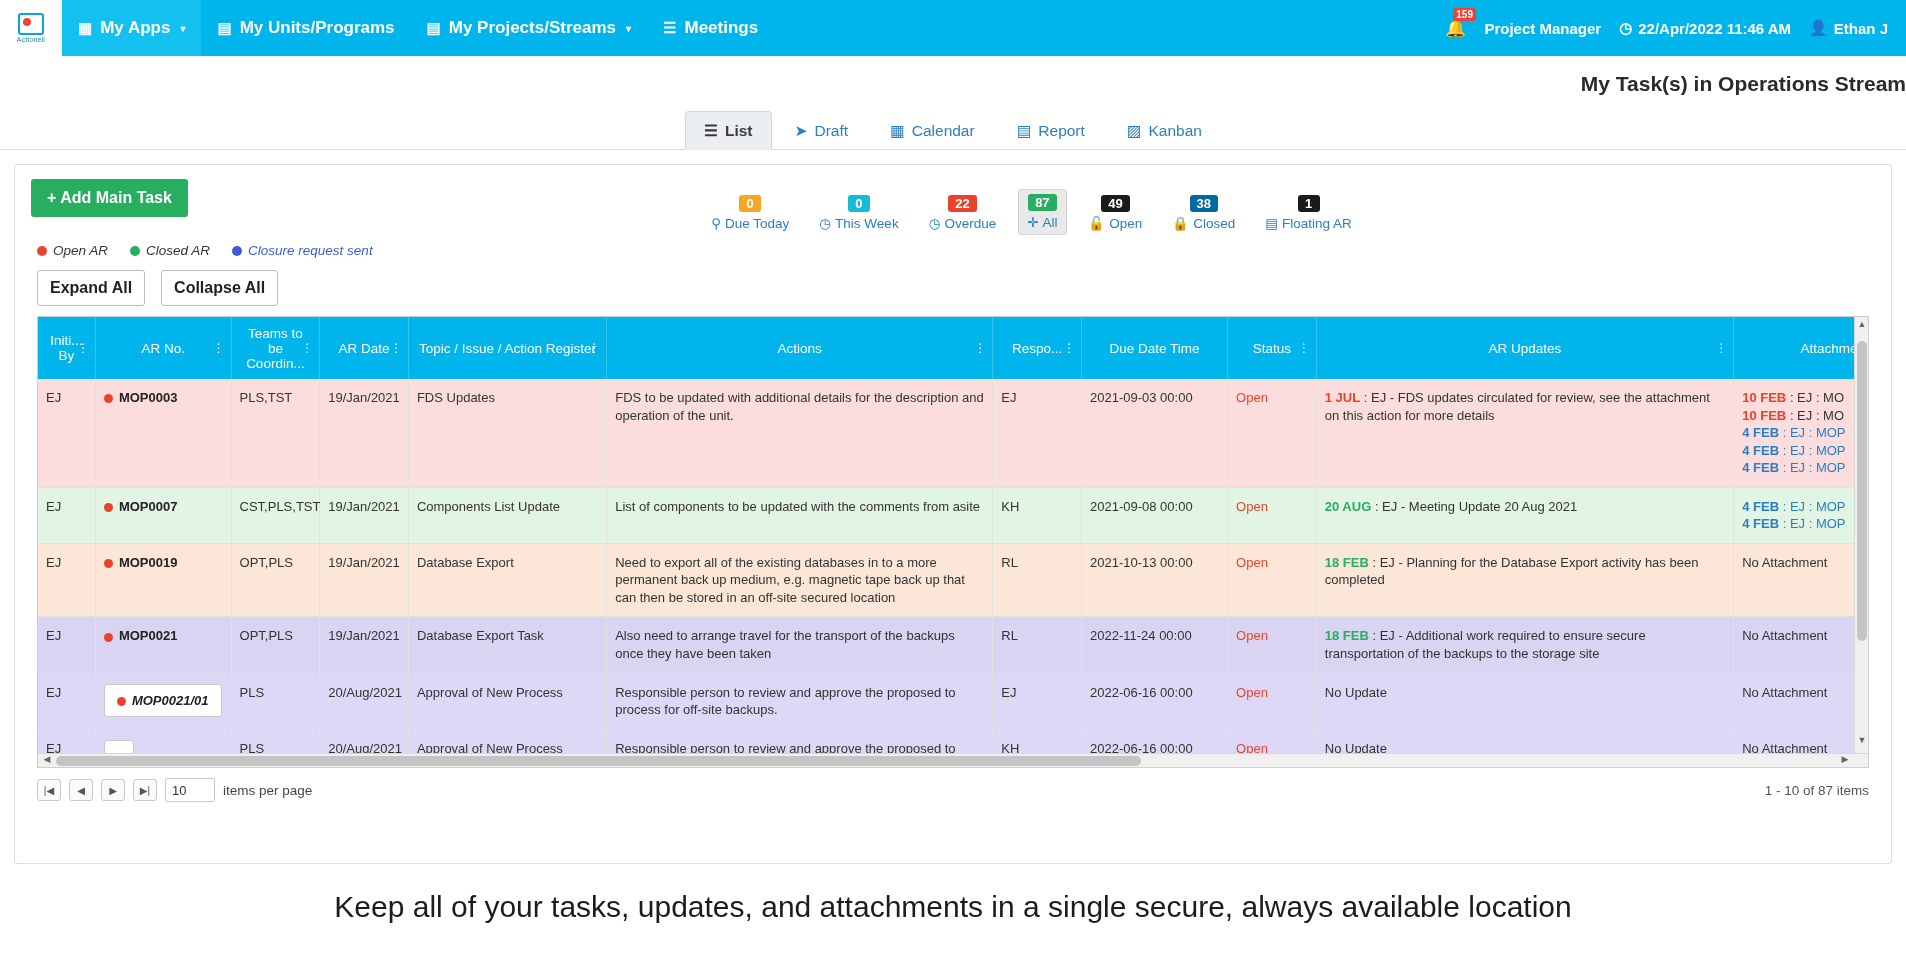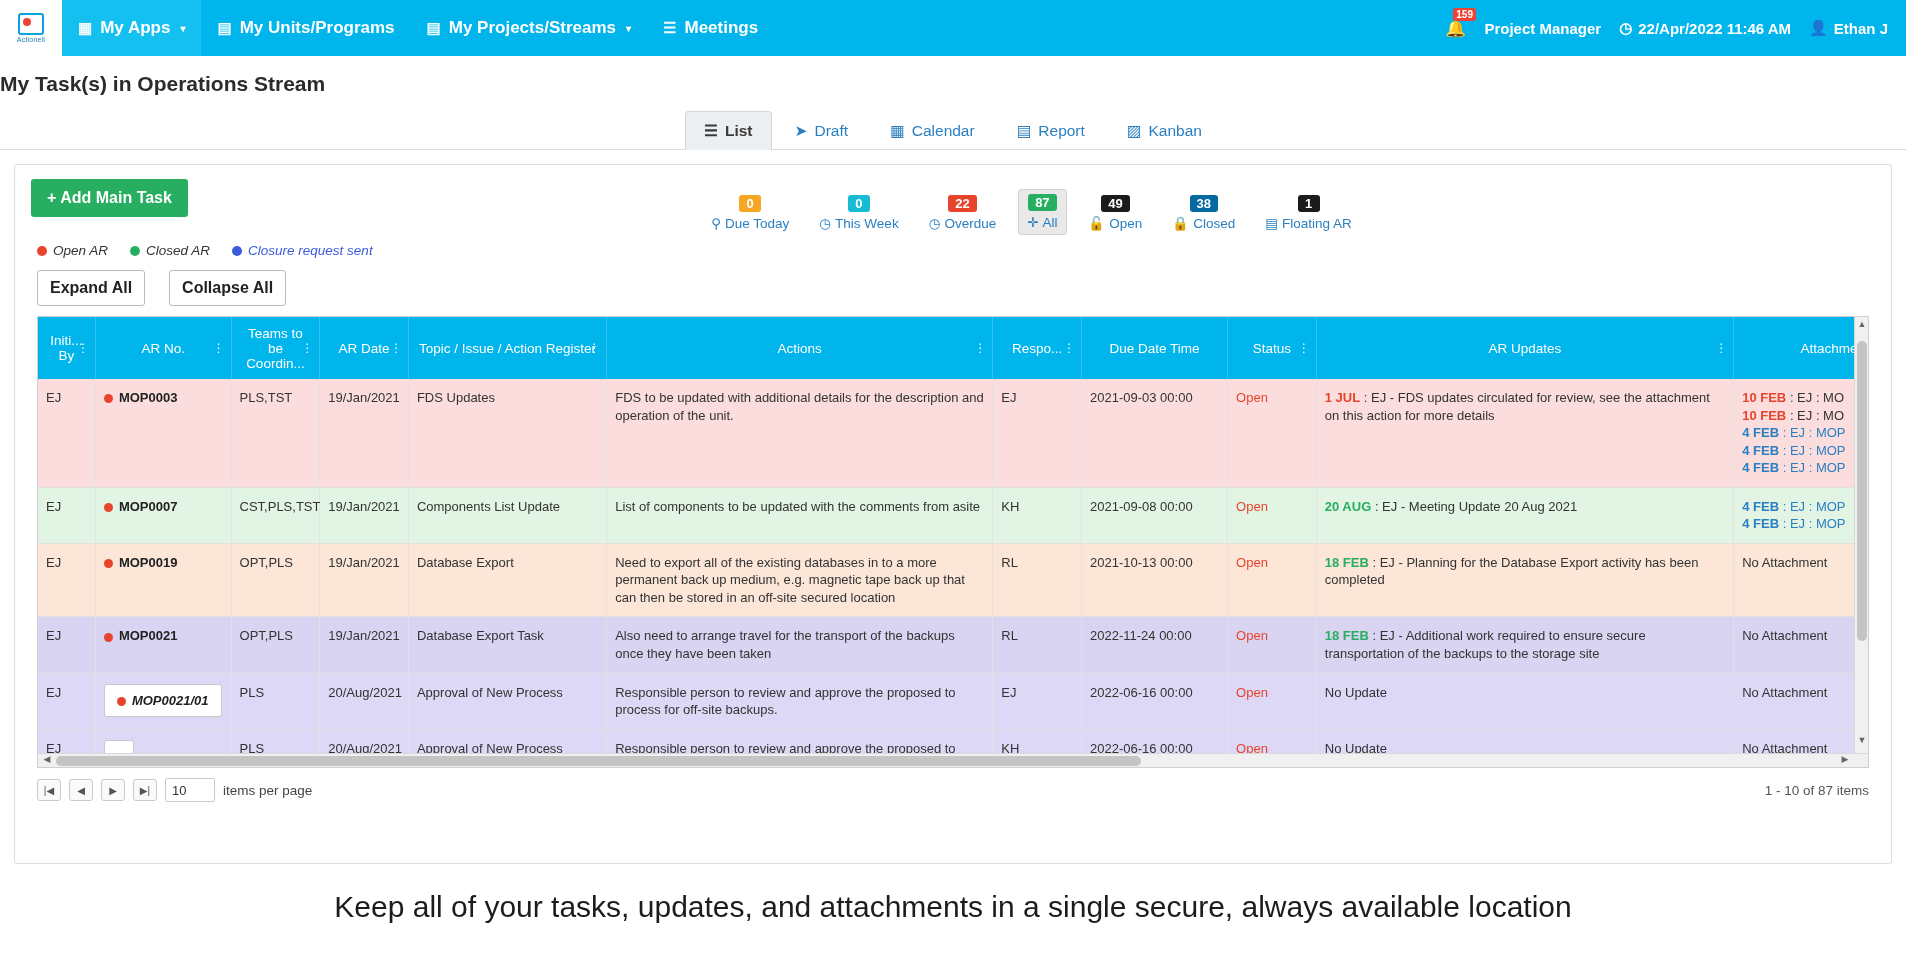--- a/index.html
+++ b/index.html
@@ -69,21 +69,21 @@
     position: absolute; top: -10px; left: 8px;
     background:#ef4136; color:#fff;
     font-size: 10px; font-weight: bold;
     border-radius: 3px; padding: 1px 3px;
     line-height: 1.1;
   }
   .nav-right .chunk { display:flex; align-items:center; gap:6px; }
 
   
   .page-title {
-    text-align: left;
+    text-align: right;
     font-size: 21px;
     font-weight: bold;
     color: #2b2b2b;
     padding: 16px 0 14px;
   }
 
   
   .tabs {
     display: flex; justify-content: center;
     gap: 4px;
@@ -206,21 +206,21 @@
     width: 10px; height: 10px;
     border-radius: 50%;
     margin-right: 6px;
     vertical-align: middle;
   }
   .legend .li { display:flex; align-items:center; }
 
   .expand-row {
     padding: 4px 0 10px 22px;
     display: flex;
-    gap: 24px;
+    gap: 16px;
   }
   .btn-plain {
     background: #fff;
     border: 1px solid #bbb;
     border-radius: 3px;
     font-size: 16px;
     font-weight: bold;
     padding: 8px 12px;
     cursor: pointer;
     color: #222;

